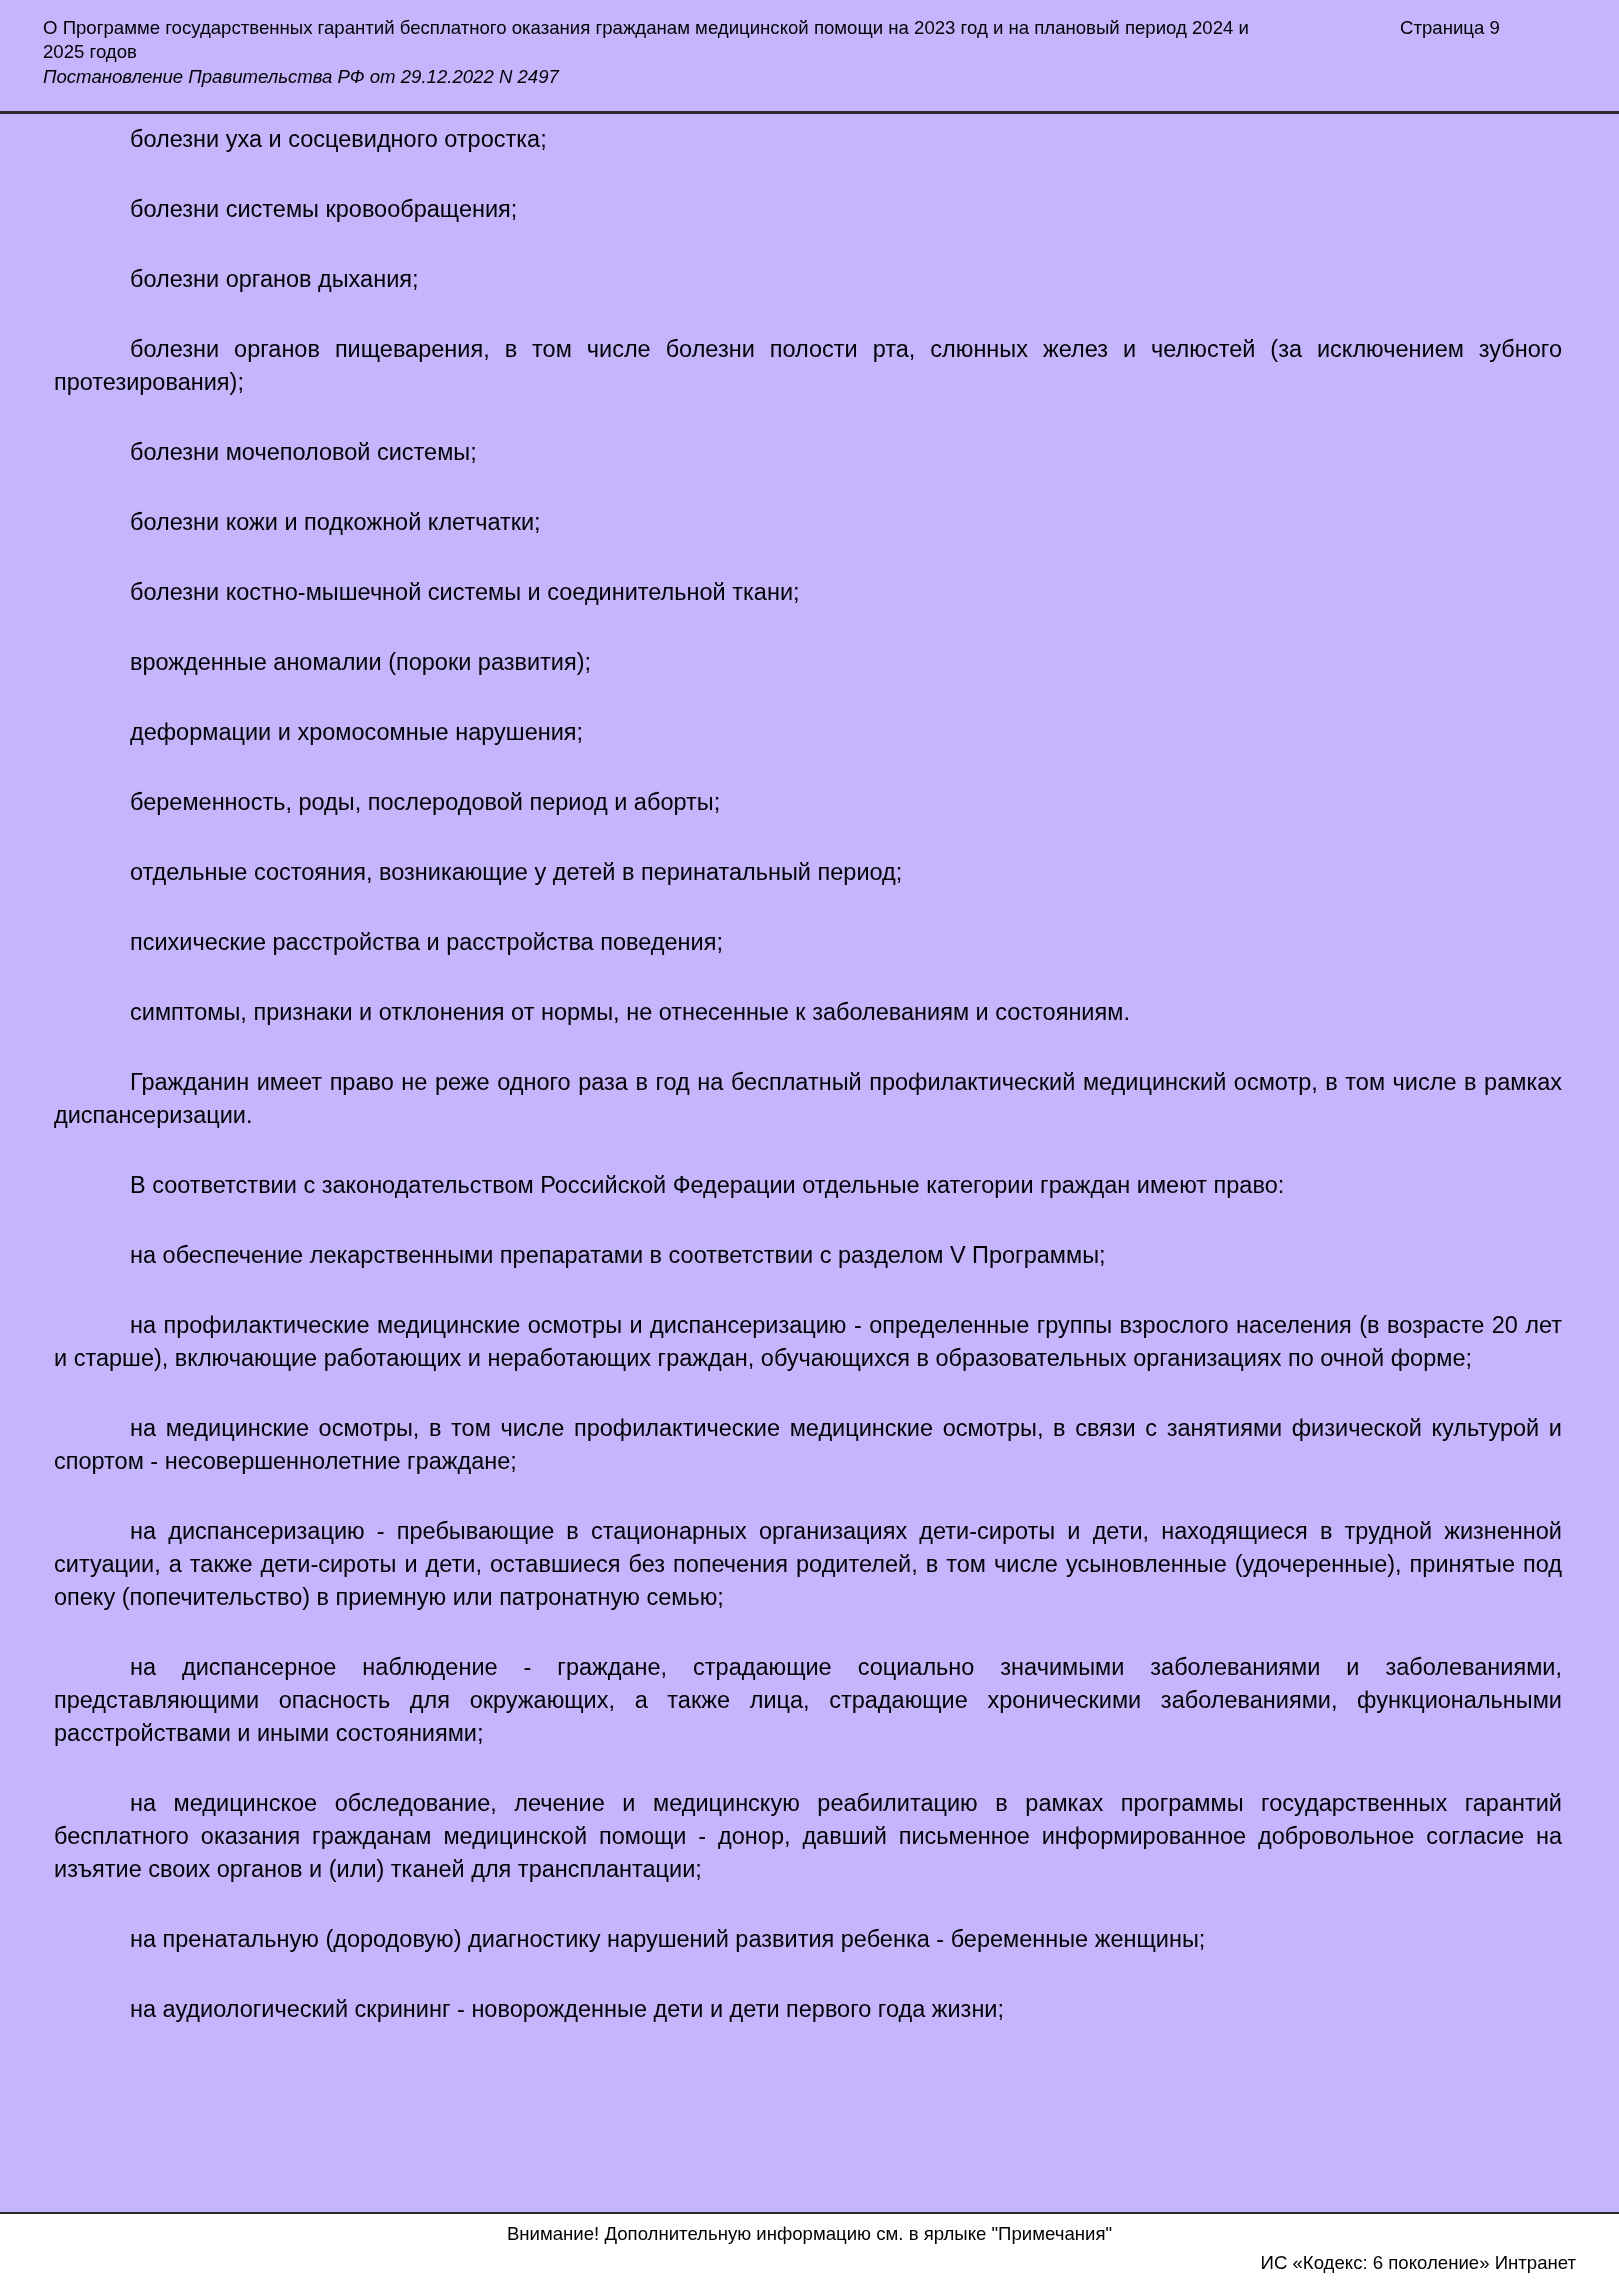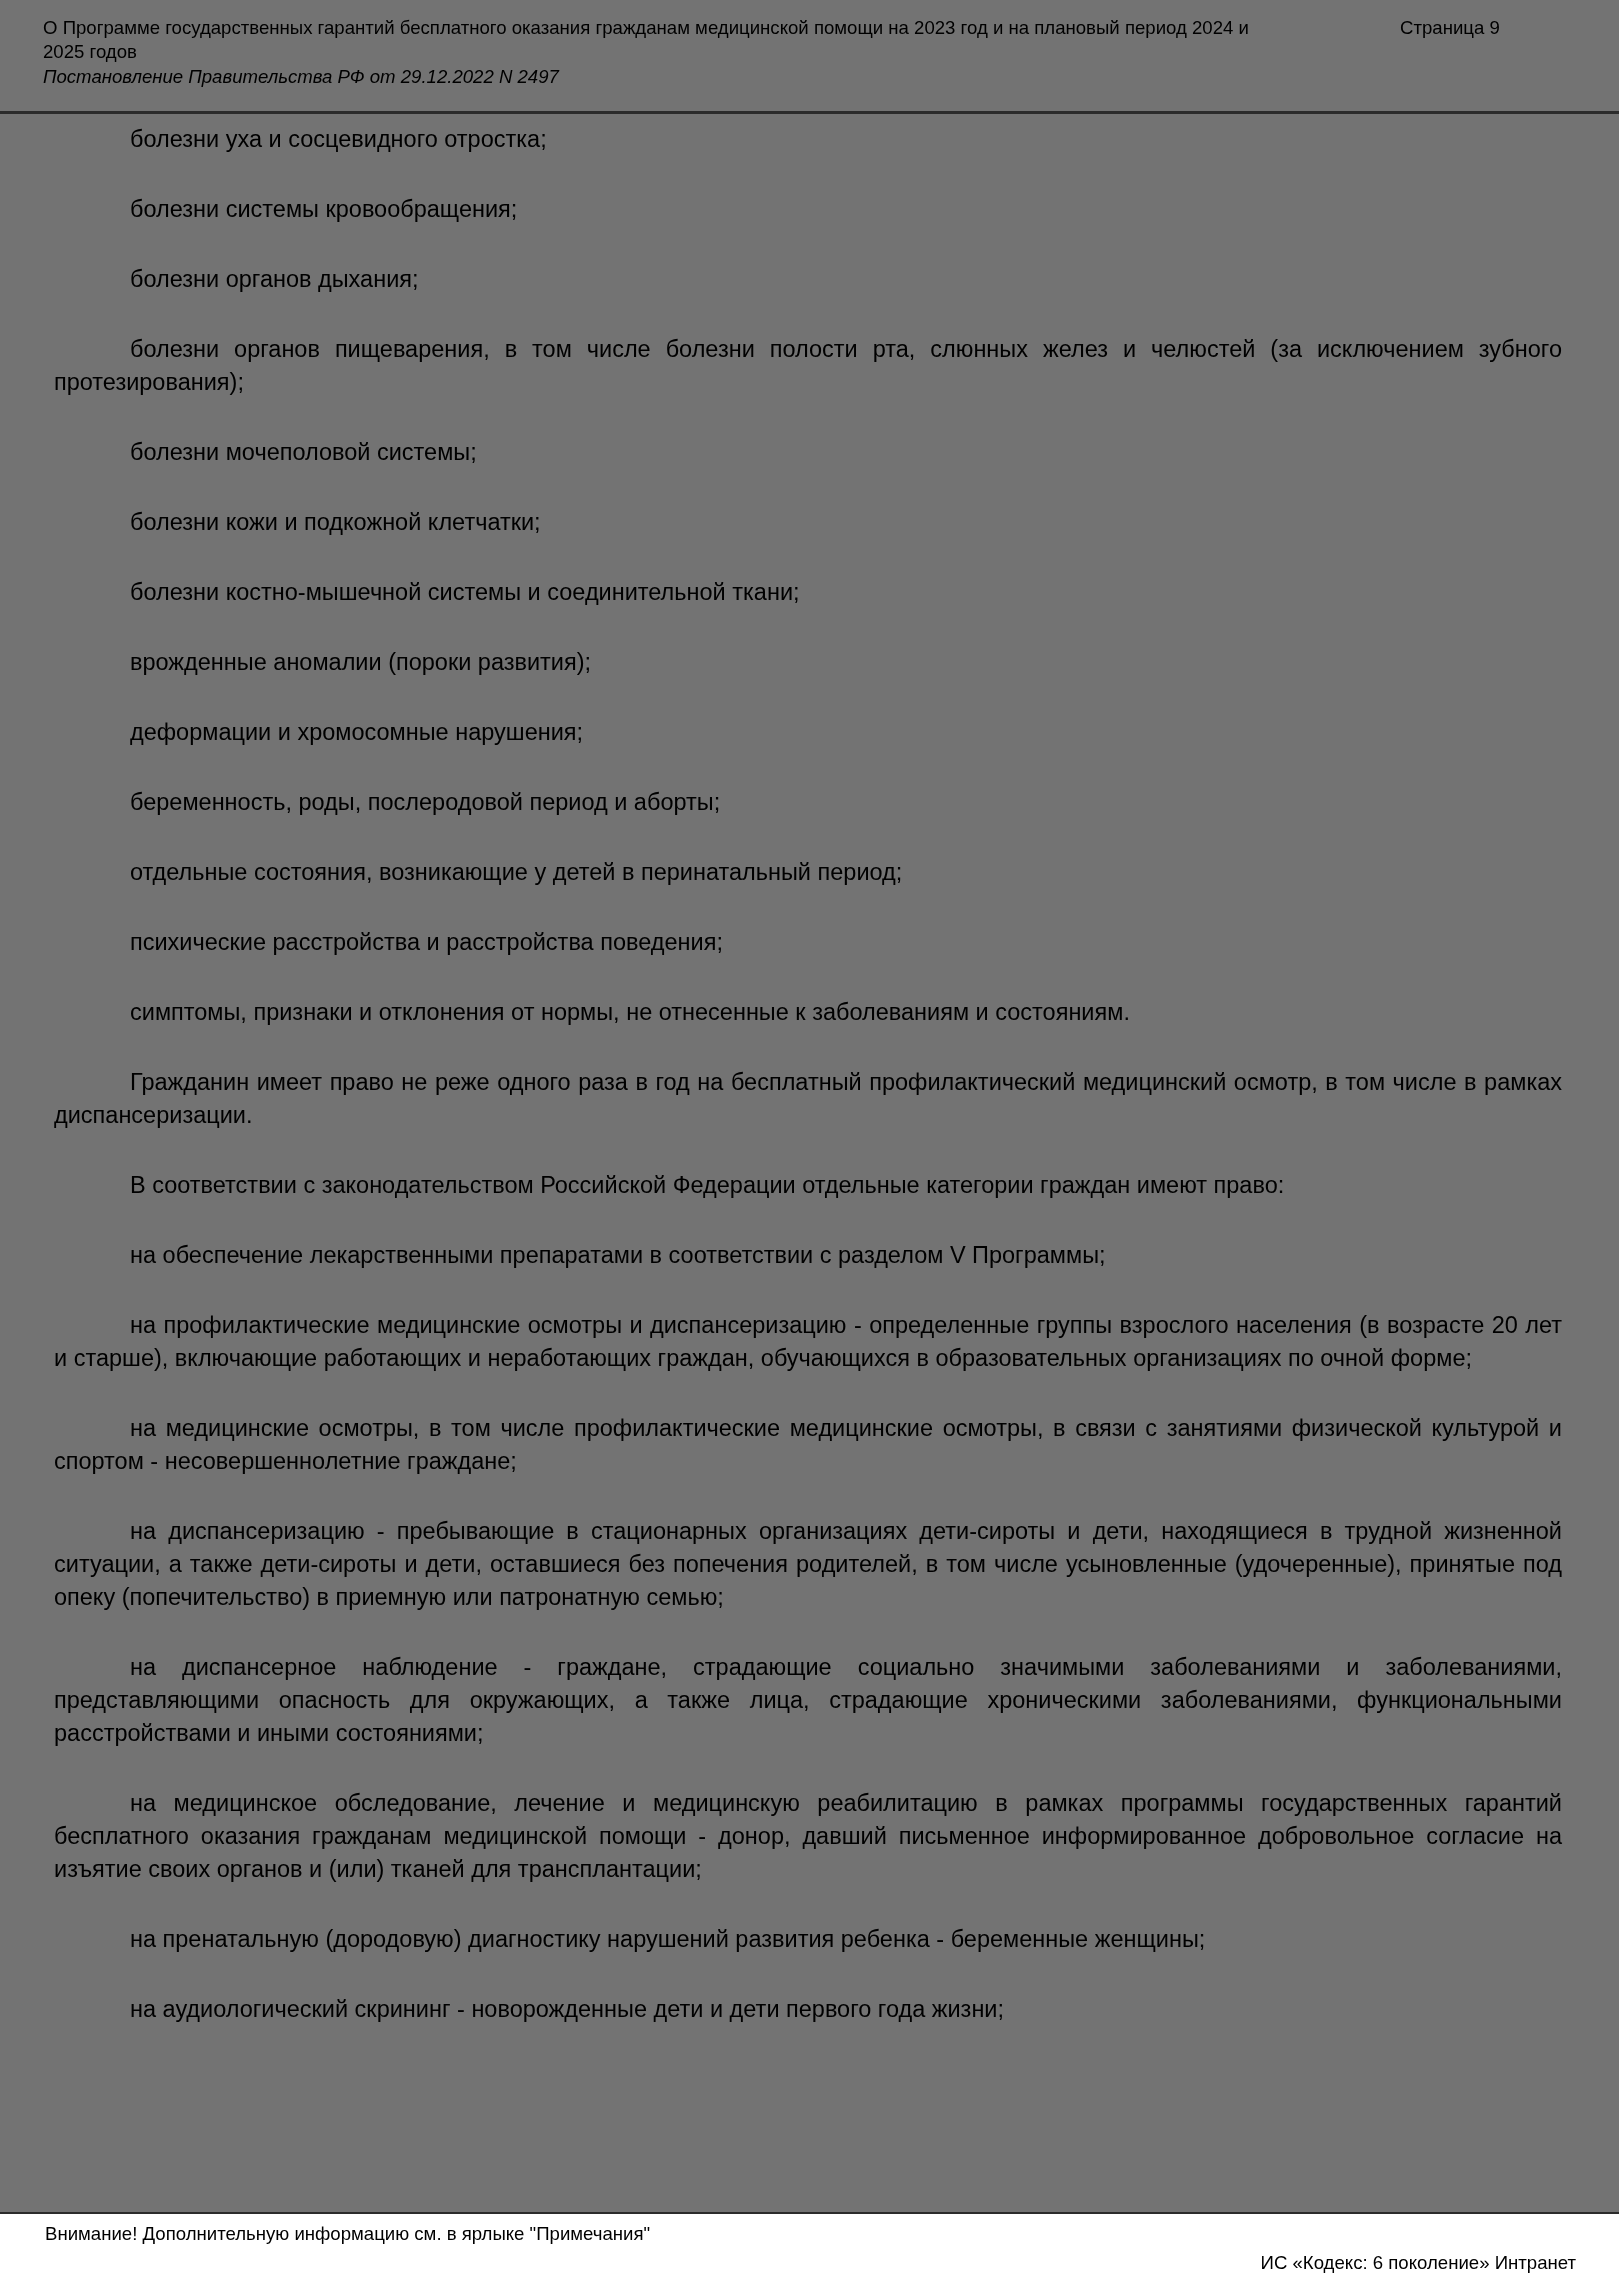--- a/index.html
+++ b/index.html
@@ -4,21 +4,21 @@
 <style>
   html, body {
     margin: 0;
     padding: 0;
     background: #ffffff;
   }
   .page {
     position: relative;
     width: 1619px;
     height: 2292px;
-    background: #737373;
+    background: #c4b5fd;
     color: #000000;
     font-family: "Liberation Sans", "DejaVu Sans", sans-serif;
     font-stretch: condensed;
     overflow: hidden;
   }
   
   .header {
     display: flex;
     align-items: flex-start;
     padding: 15.7px 43px 21.6px 43px;
@@ -63,21 +63,21 @@
     right: 0;
     bottom: 0;
     background: #ffffff;
     font-size: 18.6px;
     line-height: 26.5px;
   }
   .footer .rule {
     margin-bottom: 6.9px;
   }
   .footer-notice {
-    text-align: left;
+    text-align: center;
     padding: 0 45px;
   }
   .footer-system {
     text-align: right;
     padding: 2px 43px 15.7px 43px;
   }
 </style>
 </head>
 <body>
 

